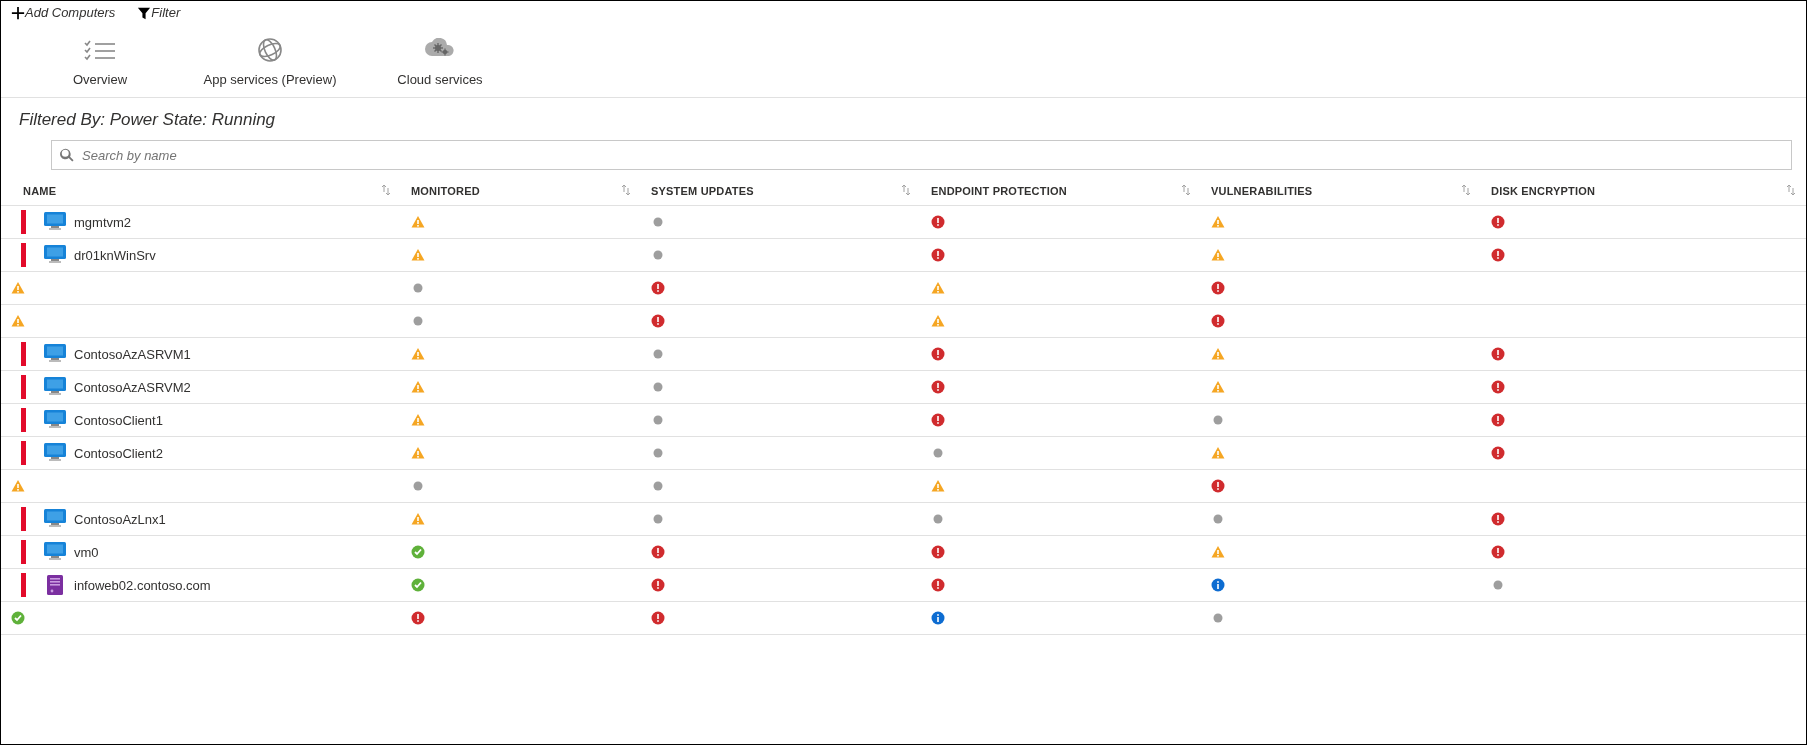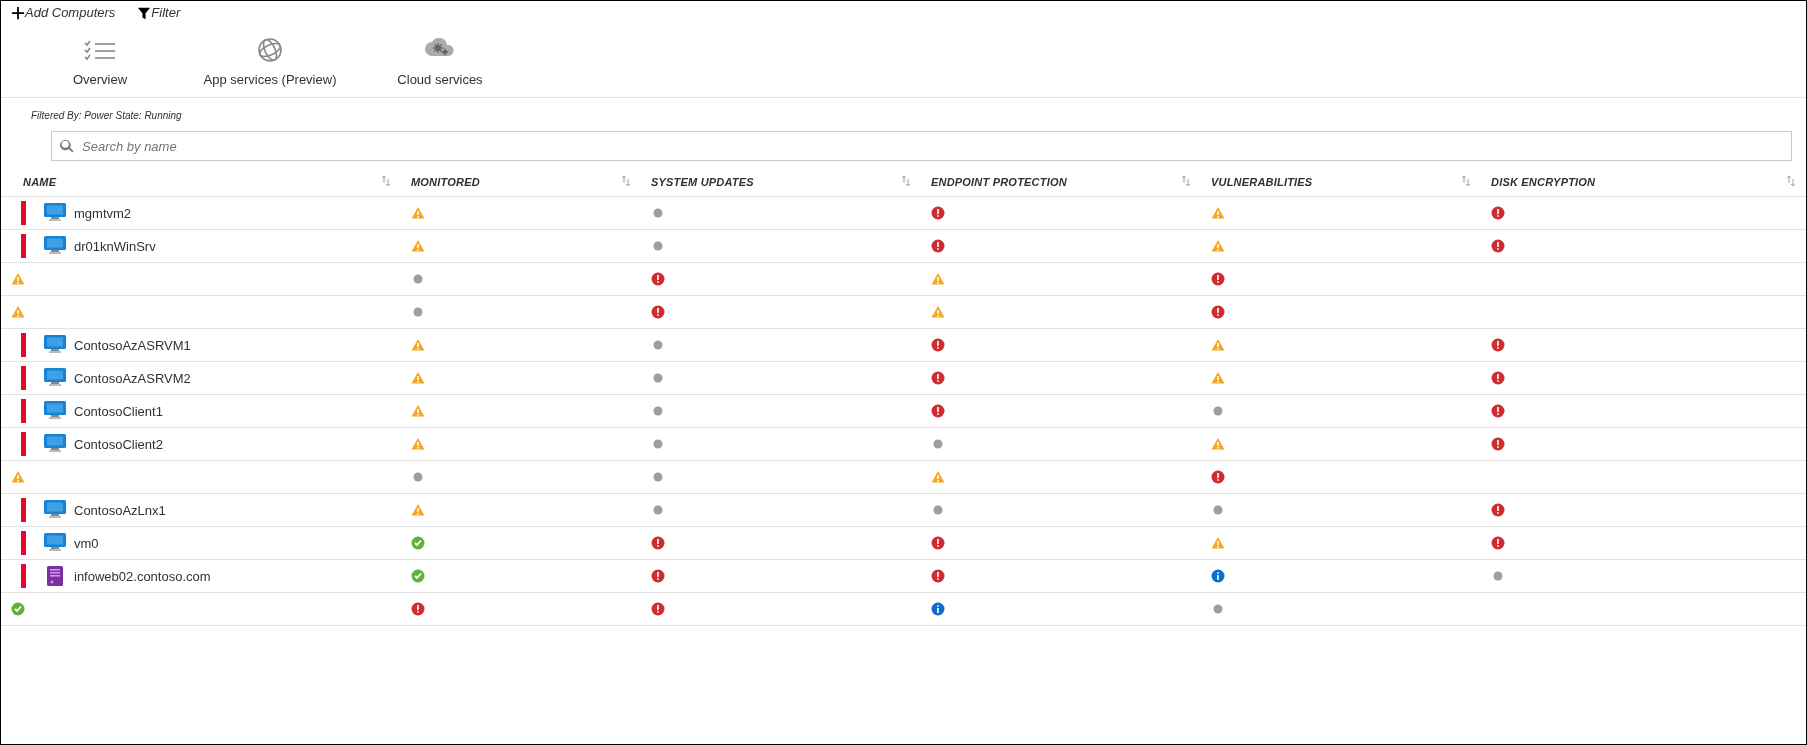--- a/index.html
+++ b/index.html
@@ -24,21 +24,21 @@
   .tb-item{display:flex;align-items:flex-end;gap:0;cursor:pointer;font-style:italic;}
   .tb-item svg{width:14px;height:14px;}
   
   .tabs{display:flex;align-items:flex-end;border-bottom:1px solid var(--border);padding:0 14px;margin-top:4px;height:70px;}
   .tab{width:170px;text-align:center;font-size:13px;color:var(--text);border:1px solid transparent;border-bottom:none;padding:6px 0 10px;cursor:pointer;position:relative;}
   .tab .tab-icon{height:28px;display:flex;align-items:center;justify-content:center;margin-bottom:8px;}
   .tab.active{border-color:var(--border);font-weight:600;background:#fff;}
   .tab.active::before{content:"";position:absolute;left:-1px;right:-1px;top:-1px;height:2px;background:var(--tab-blue);}
   .tab.active::after{content:"";position:absolute;left:0;right:0;bottom:-1px;height:2px;background:#fff;}
   
-  .filtered{font-style:italic;font-size:10px;color:var(--text);padding:12px 30px 10px;}
+  .filtered{font-style:italic;font-size:17px;color:var(--text);padding:12px 18px 10px;}
   .search-wrap{padding:0 14px;}
   .search{display:flex;align-items:center;border:1px solid #c8c8c8;height:30px;padding:0 8px;margin-left:36px;}
   .search svg{width:14px;height:14px;fill:#777;margin-right:6px;}
   .search input{border:none;outline:none;flex:1;font-size:13px;font-style:italic;color:#777;background:transparent;}
   
   .grid{margin-top:6px;}
   .hdr,.row{display:grid;grid-template-columns:400px 240px 280px 280px 280px 1fr;align-items:center;border-bottom:1px solid var(--border);}
   .hdr{height:30px;font-size:11px;font-weight:600;color:var(--text);letter-spacing:.2px;}
   .hdr .cell{display:flex;align-items:center;gap:6px;padding:0 10px;text-transform:uppercase;}
   .hdr .cell:first-child{padding-left:22px;}
@@ -50,21 +50,21 @@
   .res-ico{width:22px;height:20px;}
   .name-txt{color:var(--text);}
   
   .st{width:14px;height:14px;}
   .st.warn{fill:var(--orange);}
   .st.err{fill:var(--red);}
   .st.ok{fill:var(--green);}
   .st.info{fill:var(--info-blue);}
   .st.none{fill:var(--gray);}
   
-  .hcell{position:relative;font-style:italic;}
+  .hcell{position:relative;}
   .hcell .sortwrap{position:absolute;right:10px;top:50%;transform:translateY(-50%);}
 </style>
 </head>
 <body>
 
 <div class="frame">
 
   <div class="toolbar">
     <div class="tb-item">
       <svg viewBox="0 0 16 16">

